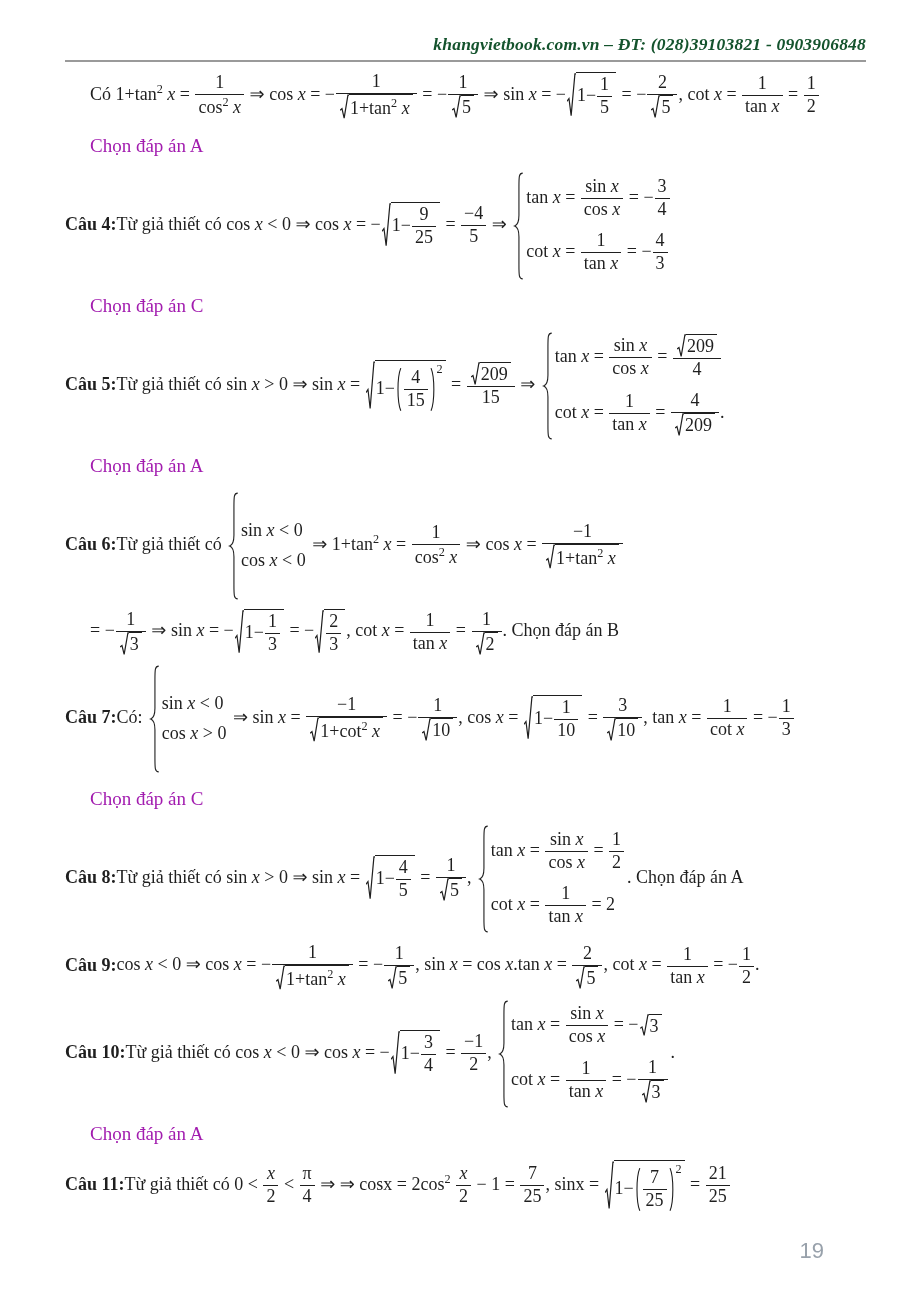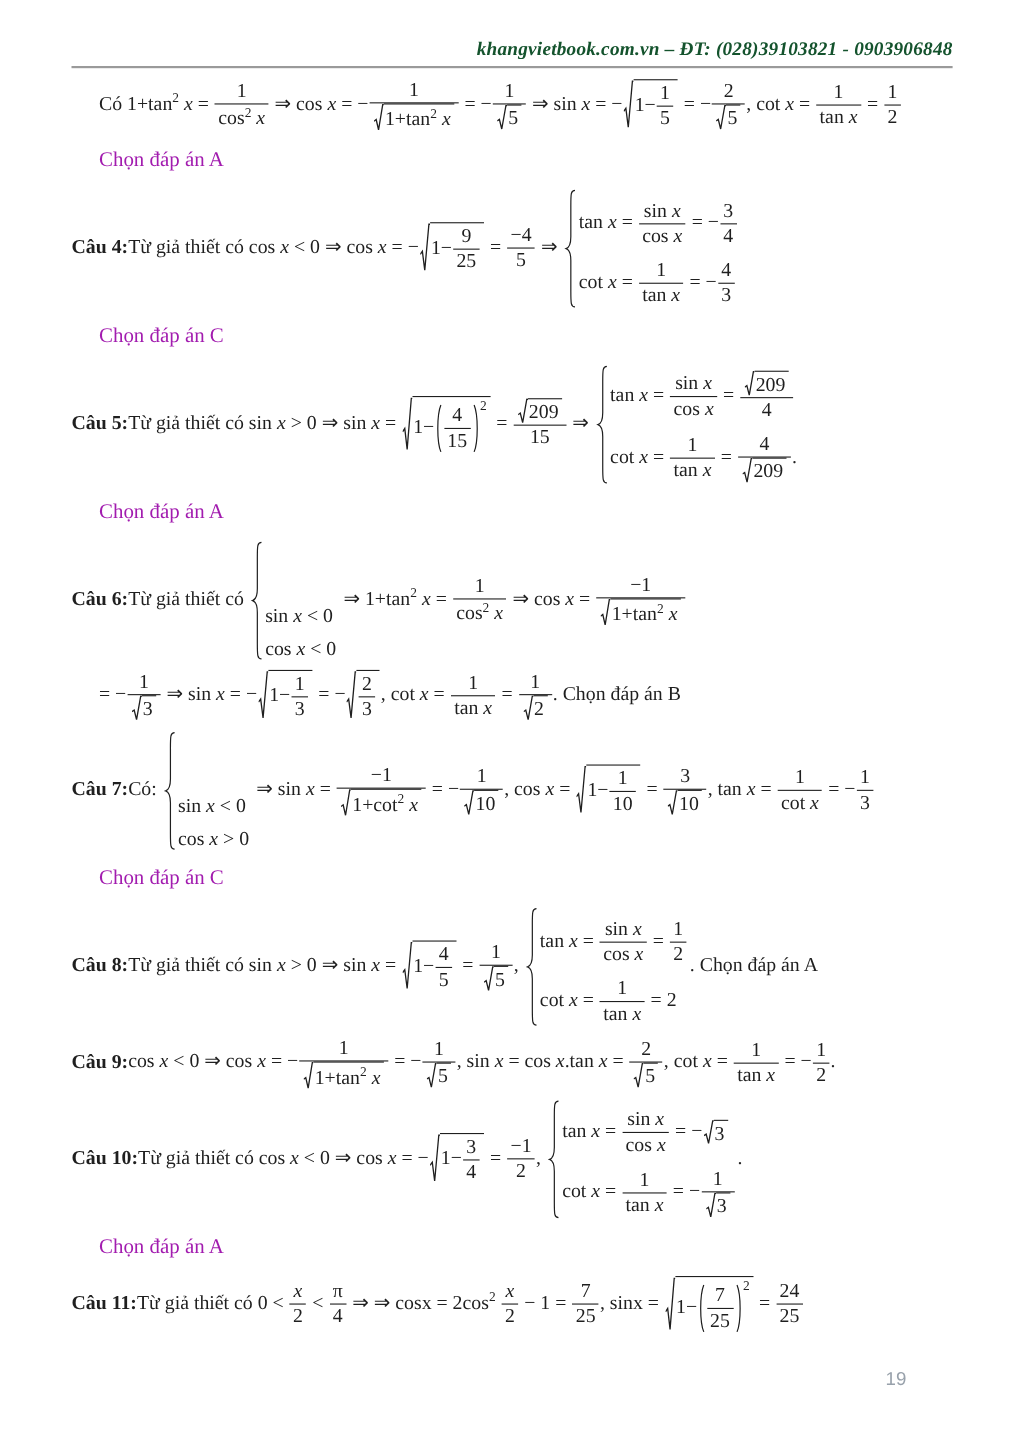--- a/index.html
+++ b/index.html
@@ -18,33 +18,33 @@
   .qlabel{font-weight:bold;}
   .answer{margin:15px 0 15px 25px;font-size:19px;color:#a21caf;}
   
   .frac{display:inline-block;vertical-align:middle;text-align:center;padding:0 1px;}
   .frac>.num{display:block;padding:0 3px;line-height:1.22;}
   .frac>.den{display:block;border-top:1.3px solid currentColor;padding:0 3px;line-height:1.22;}
   .sqrt{display:inline-flex;align-items:stretch;vertical-align:middle;margin:0 1px;}
   .sqrt>.radsign{width:0.5em;flex:none;}
   .sqrt>.radsign svg{width:100%;height:100%;display:block;}
   .sqrt>.radicand{display:block;border-top:1.3px solid currentColor;padding:1px 3px 0 1px;}
-  .cases{display:inline-flex;align-items:flex-end;vertical-align:middle;margin:0 2px;}
+  .cases{display:inline-flex;align-items:center;vertical-align:middle;margin:0 2px;}
   .cases>.cbrace{align-self:stretch;width:0.6em;flex:none;}
   .cases>.cbrace svg{width:100%;height:100%;display:block;}
   .cases>.rows{display:flex;flex-direction:column;gap:9px;padding-left:2px;text-align:left;}
   .rows>.row{display:block;white-space:nowrap;}
   .bigp{display:inline-flex;align-items:stretch;vertical-align:middle;}
   .bigp>.paren{width:0.38em;flex:none;}
   .bigp>.paren svg{width:100%;height:100%;display:block;}
   .bigp>.pbody{display:block;padding:0 1px;}
   sup{font-size:0.68em;}
   .expo{display:inline-block;font-size:0.68em;vertical-align:1.7em;}
   .page-number{position:absolute;right:100px;bottom:50px;
-    font-family:"Liberation Sans", sans-serif;font-size:17px;color:#98a1ab;}
+    font-family:"Liberation Sans", sans-serif;font-size:22px;color:#98a1ab;}
 </style>
 </head>
 <body>
 
 <div class="page">
   <div class="header-row">
     <span>khangvietbook.com.vn  – ĐT: (028)39103821 - 0903906848</span>
   </div>
   <hr class="header-rule">
   <div class="content" id="content">
@@ -328,17 +328,17 @@
                     <path d="M8.5 1 C3 9 3 31 8.5 39" fill="none" stroke="currentColor" stroke-width="1.1" vector-effect="non-scaling-stroke"></path>
                   </svg>
                 </span>
                 <span class="pbody"><span class="frac"><span class="num">7</span><span class="den">25</span></span></span>
                 <span class="paren">
                   <svg viewBox="0 0 10 40" preserveAspectRatio="none">
                     <path d="M1.5 1 C7 9 7 31 1.5 39" fill="none" stroke="currentColor" stroke-width="1.1" vector-effect="non-scaling-stroke"></path>
                   </svg>
                 </span>
               </span><span class="expo">2</span></span>
-          </span> = <span class="frac"><span class="num">24</span><span class="den">25</span></span></span></div>
+          </span> = <span class="frac"><span class="num">21</span><span class="den">25</span></span></span></div>
     </div>
 </div>
 
 <div class="page-number">19</div>
 
 </body></html>

